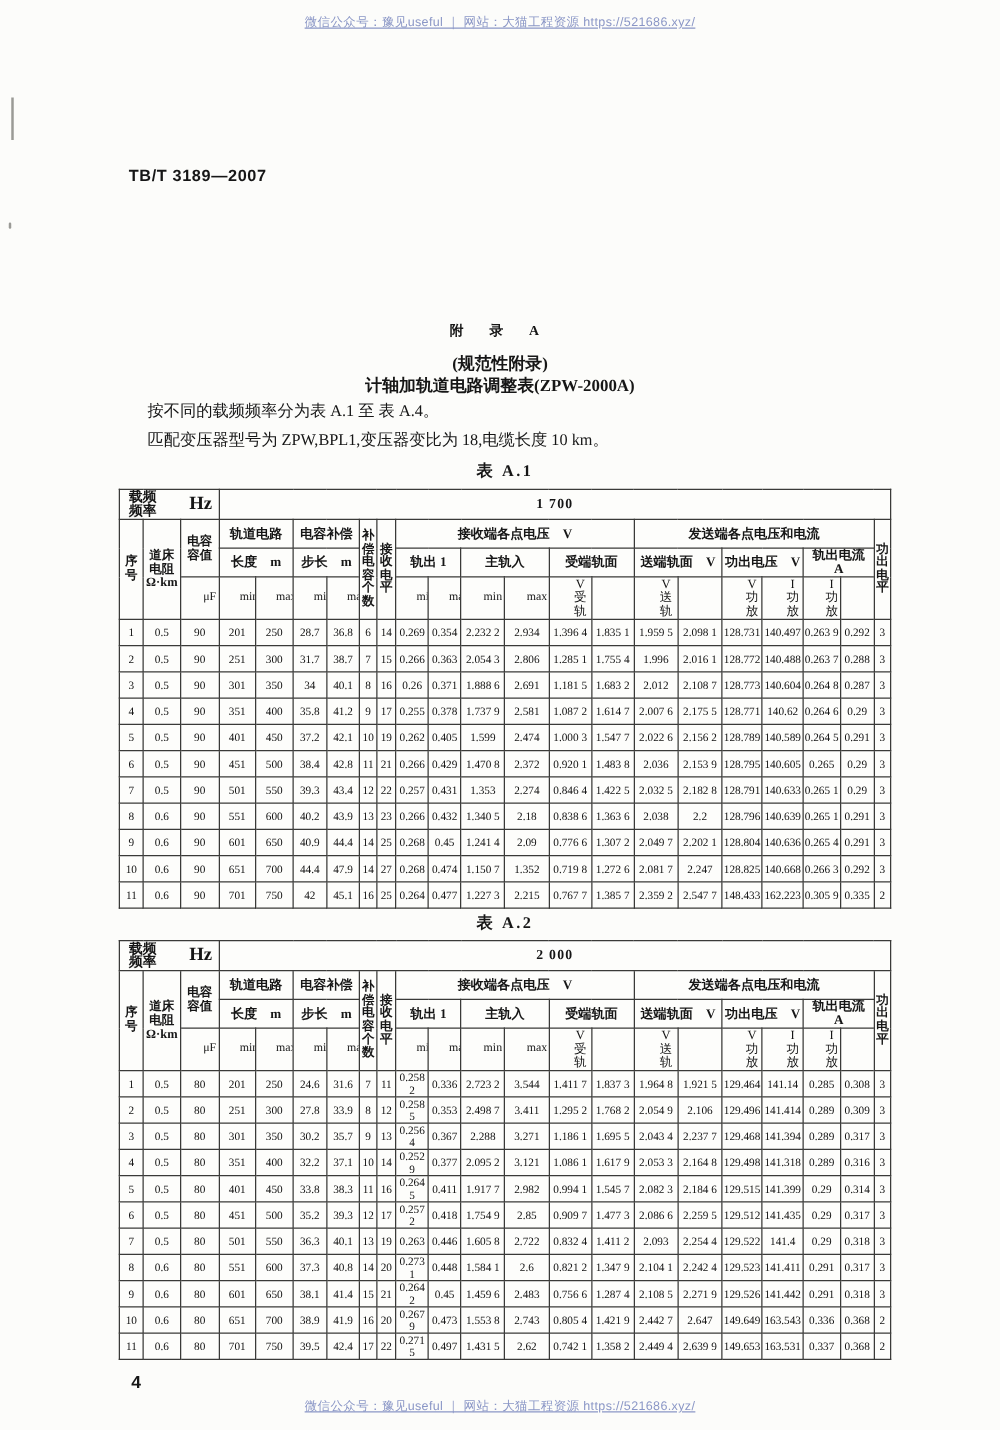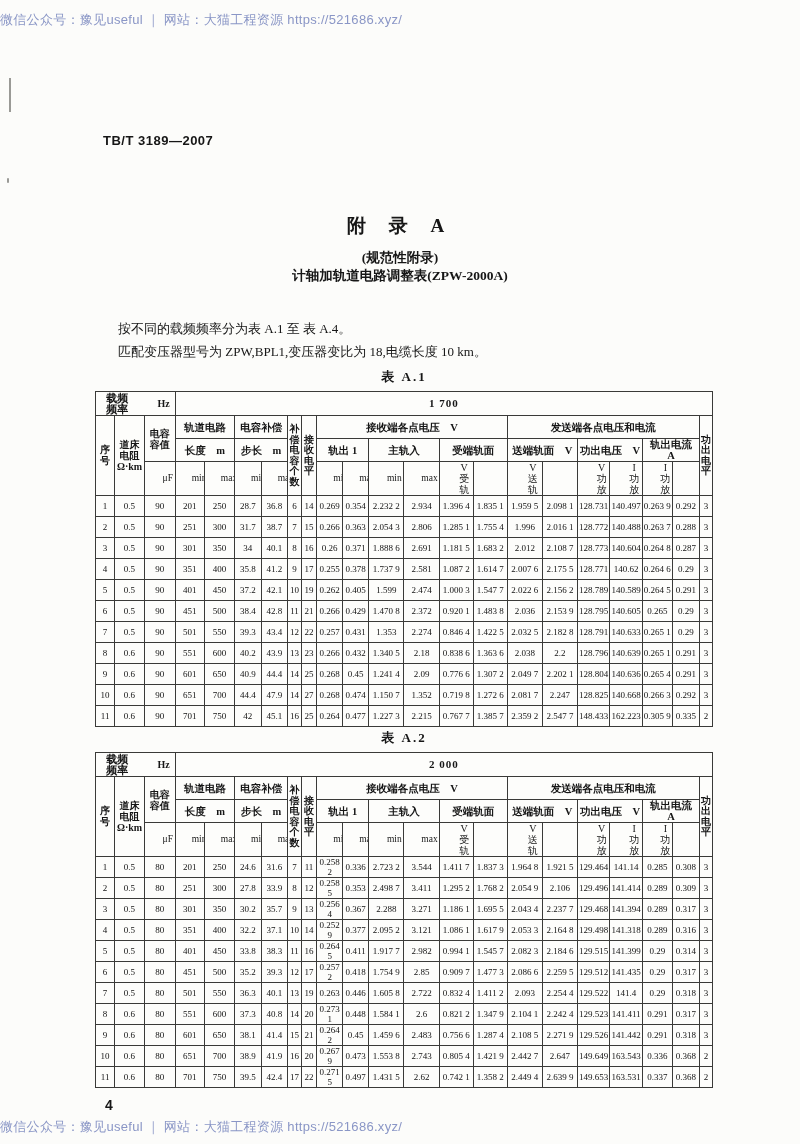--- a/index.html
+++ b/index.html
@@ -1,36 +1,36 @@
 <!DOCTYPE html>
 <html><head>
 <meta charset="utf-8">
 <style>
   * { margin:0; padding:0; box-sizing:border-box; }
   html,body { background:#ffffff; }
   body { width:800px; height:1144px; position:relative; overflow:hidden;
          font-family:"Liberation Serif","DejaVu Serif",serif; color:#161616; }
   .page { position:absolute; inset:0; background:#fcfcfa; }
 
-  .watermark { position:absolute; left:0; width:100%; 
-               font-size:13px; color:#8a96c6; letter-spacing:0.3px;
-               font-family:"Liberation Sans","DejaVu Sans",sans-serif; }
+  .watermark { position:absolute; left:0; width:100%; text-align:center;
+               font-size:10px; color:#8a96c6; letter-spacing:0.3px;
+               font-family:"Liberation Sans","DejaVu Sans",sans-serif;text-decoration:underline; }
   .watermark.top { top:11px; }
   .watermark.bottom { top:1118px; }
 
   .scan-artifact { position:absolute; background:#9a9a96; }
   .artifact-1 { left:9px; top:78px; width:1.5px; height:34px; }
   .artifact-2 { left:7px; top:178px; width:2px; height:5px; border-radius:2px; }
 
   .doc-number { position:absolute; left:103px; top:133px; font-size:13px;
                 font-weight:bold; letter-spacing:0.5px;
                 font-family:"Liberation Sans","DejaVu Sans",sans-serif; }
 
   .title-block { position:absolute; left:0; top:213px; width:100%; text-align:center; }
-  .title-line1 { font-size:19px; font-weight:bold; letter-spacing:9px; }
+  .title-line1 { font-size:11px; font-weight:bold; letter-spacing:9px;margin-top:44px; }
   .title-line2 { font-size:13.5px; font-weight:bold; margin-top:10px; }
   .title-line3 { font-size:13.5px; font-weight:bold; margin-top:0; }
 
   .paragraphs { position:absolute; left:118px; top:317px; width:580px; }
   .para { font-size:13px; line-height:23px; }
 
   .table-block { position:absolute; left:95px; width:618px; }
   .pos-a1 { top:368px; }
   .pos-a2 { top:729px; }
   .table-caption { text-align:center; font-size:13px; font-weight:bold;
@@ -39,21 +39,21 @@
   table.data-table { width:618px; table-layout:fixed; border-collapse:collapse;
                      background:#fdfdfb; }
   table.data-table th, table.data-table td {
       border:1px solid #3a3a38; text-align:center; vertical-align:middle;
       overflow:hidden; padding:0; }
   table.data-table { border:1.5px solid #222220; }
   tr.band th { height:24px; font-size:11px; font-weight:bold; }
   th.freq-label { }
   .freq-flex { display:flex; justify-content:space-between; align-items:center;
                padding:0 5px;gap:24px; }
-  .freq-flex .unit { font-weight:bold; font-size:10px;
+  .freq-flex .unit { font-weight:bold; font-size:15px;
                      font-family:"Liberation Serif",serif; }
   th.freq-value { font-size:11px; font-weight:bold; letter-spacing:1px; }
 
   thead tr.h1 th { height:23px; }
   thead tr.h2 th { height:22px; }
   thead tr.h3 th { height:22px;padding-left:16px; }
   thead th { font-size:10.5px; font-weight:bold; line-height:11px; }
   th.vt { white-space:pre-line; font-size:10px; line-height:10.5px; font-weight:bold; }
   th.ml { white-space:pre-line; font-size:10px; line-height:11px; font-weight:bold; }
   th.sub { font-weight:normal; font-size:9.5px; }

